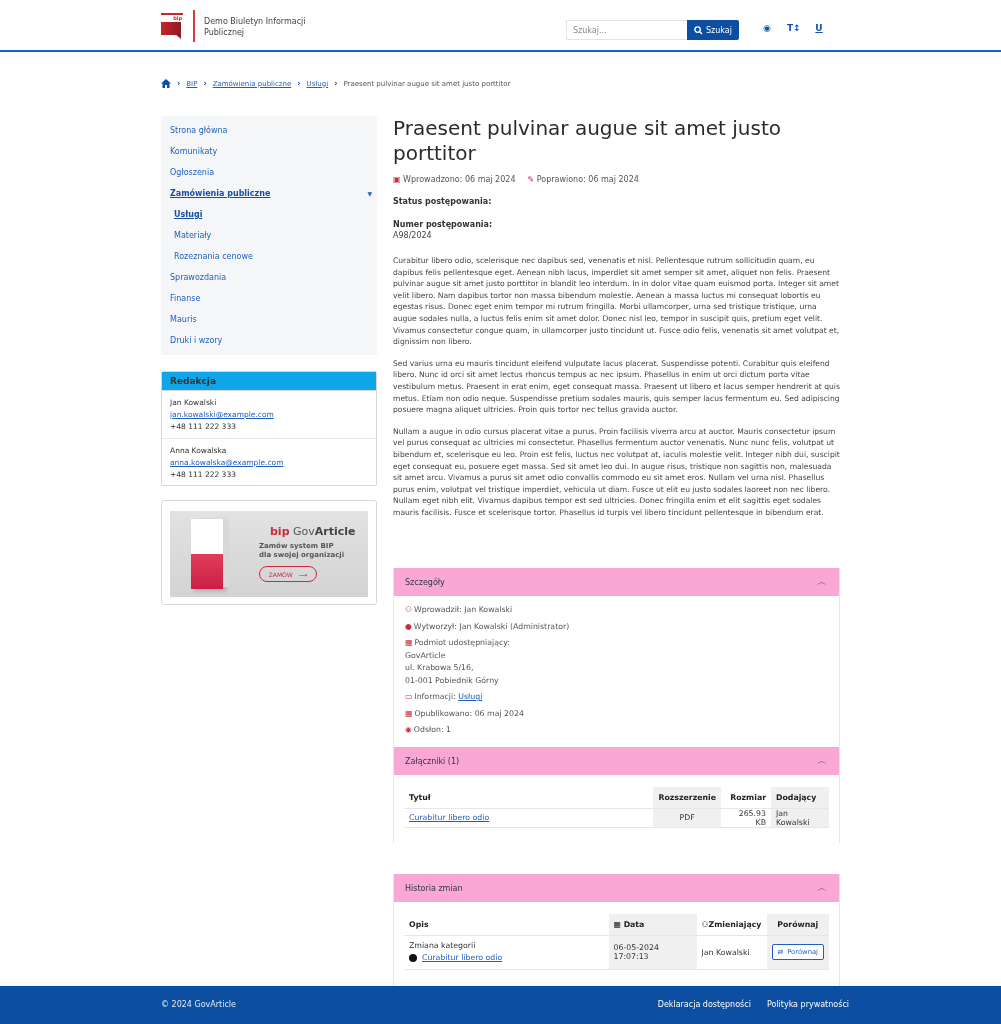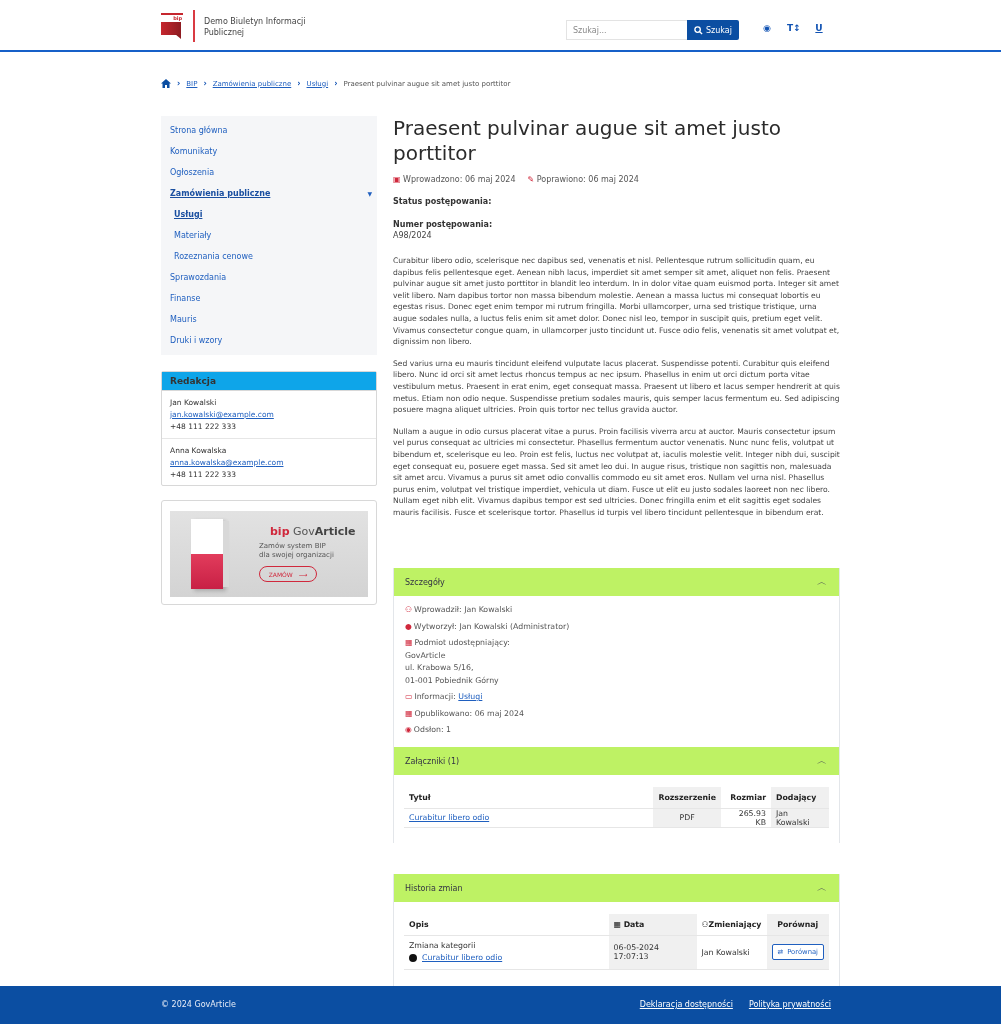--- a/index.html
+++ b/index.html
@@ -38,52 +38,52 @@
   .person { padding: 6px 8px 5px; font-size: 7.5px; line-height: 12px; color: #333; }
   .person + .person { border-top: 1px solid #e6e6e6; }
 
   .promo { position: absolute; left: 161px; top: 500px; width: 216px; height: 105px; border: 1px solid #d8d8d8; border-radius: 3px; }
   .promo-inner { position: absolute; left: 8px; top: 10px; width: 198px; height: 86px; background: linear-gradient(180deg,#e2e2e2,#d3d3d3); }
   .promo-box { position: absolute; left: 21px; top: 8px; width: 32px; height: 70px; background: linear-gradient(180deg,#fff 0%,#fff 50%,#e23c5c 50%,#c82045 100%); box-shadow: 3px 2px 4px rgba(0,0,0,.2); }
   .promo-box-side { position: absolute; left: 53px; top: 10px; width: 6px; height: 66px; background: #d8d8d8; }
   .promo-brand { position: absolute; left: 88px; top: 14px; font-size: 11px; color: #555; white-space: nowrap; margin-left: 12px; }
   .promo-brand b.bip { color: #d0283c; font-weight: bold; }
   .promo-brand b.art { font-weight: bold; color: #444; }
-  .promo-text { position: absolute; left: 89px; top: 31px; font-size: 7px; color: #555; line-height: 9px; }
+  .promo-text { position: absolute; left: 89px; top: 31px; font-size: 7px; color: #555; line-height: 9px; font-weight: bold; }
   .promo-btn { position: absolute; left: 89px; top: 55px; width: 58px; height: 16px; border: 1.5px solid #d0283c; border-radius: 9px; font-size: 6px; color: #d0283c; display: flex; align-items: center; justify-content: center; gap: 6px; }
 
   
   .main { position: absolute; left: 393px; top: 116px; width: 447px; }
   .title { font-size: 20px; font-weight: normal; color: #2b2b2b; line-height: 25px; }
   .meta { margin-top: 9px; font-size: 8px; color: #555; display: flex; gap: 12px; }
   .meta .ic { color: #d0283c; }
   .field-label { font-size: 8px; font-weight: bold; color: #333; margin-top: 12px; line-height: 11px; }
   .field-label + .field-value { font-size: 8px; color: #444; line-height: 11px; }
   .field-value + .field-label { margin-top: 7px; padding-left: 24px; }
   .para { font-size: 7.6px; line-height: 11.6px; color: #444; margin-top: 10px; }
   .para:first-of-type { margin-top: 14px; }
 
   .panel { position: absolute; left: 393px; width: 447px; background: #fff; border-left: 1px solid #e3e6ea; border-right: 1px solid #e3e6ea; }
-  .panel-head { height: 28px; background: #bef264; display: flex; align-items: center; justify-content: space-between; padding: 0 12px 0 11px; font-size: 8px; color: #334; }
+  .panel-head { height: 28px; background: #f9a8d4; display: flex; align-items: center; justify-content: space-between; padding: 0 12px 0 11px; font-size: 8px; color: #334; }
   .chev { font-size: 10px; color: #445; }
   .details { padding: 8px 11px 0; }
   .drow { font-size: 7.8px; color: #555; line-height: 12.5px; margin-bottom: 4px; }
   .drow .ic { color: #d0283c; margin-right: 2px; }
 
   table { border-collapse: collapse; width: 100%; font-size: 7.8px; }
   th { font-weight: bold; color: #222; text-align: left; height: 21px; padding: 0 5px; border-bottom: 1px solid #e6e6e6; }
   td { height: 18px; padding: 0 5px; color: #333; border-bottom: 1px solid #e6e6e6; }
   .shade { background: #f0f0f0; }
   .tbl-wrap { padding: 12px 10px 0 10px; }
   .cmp-btn { border: 1px solid #1f5fbf; color: #1f5fbf; border-radius: 2px; font-size: 6.8px; padding: 3px 5px; background: #fff; display: inline-flex; gap: 4px; align-items: center; font-family: "DejaVu Sans", sans-serif; }
   .dot { display: inline-block; width: 8px; height: 8px; border-radius: 50%; background: #111; border: 2px solid #111; position: relative; margin-right: 5px; vertical-align: middle; }
 
   .footer { position: absolute; left: 0; top: 986px; width: 1001px; height: 38px; background: #0b4ea2; color: #fff; font-size: 8px; }
   .footer .copy { position: absolute; left: 161px; top: 14px; color: #e6ecf7; }
-  .footer .links { position: absolute; right: 170px; top: 14px; display: flex; gap: 16px; text-decoration: underline; }
+  .footer .links { position: absolute; right: 152px; top: 14px; display: flex; gap: 16px; }
   .footer .links a { color: #fff; text-decoration: none; }
 </style>
 </head>
 <body>
 
 <div class="header">
   <div class="logo">
     <div class="bar"></div>
     <div class="txt">bip</div>
     <div class="box"></div>

